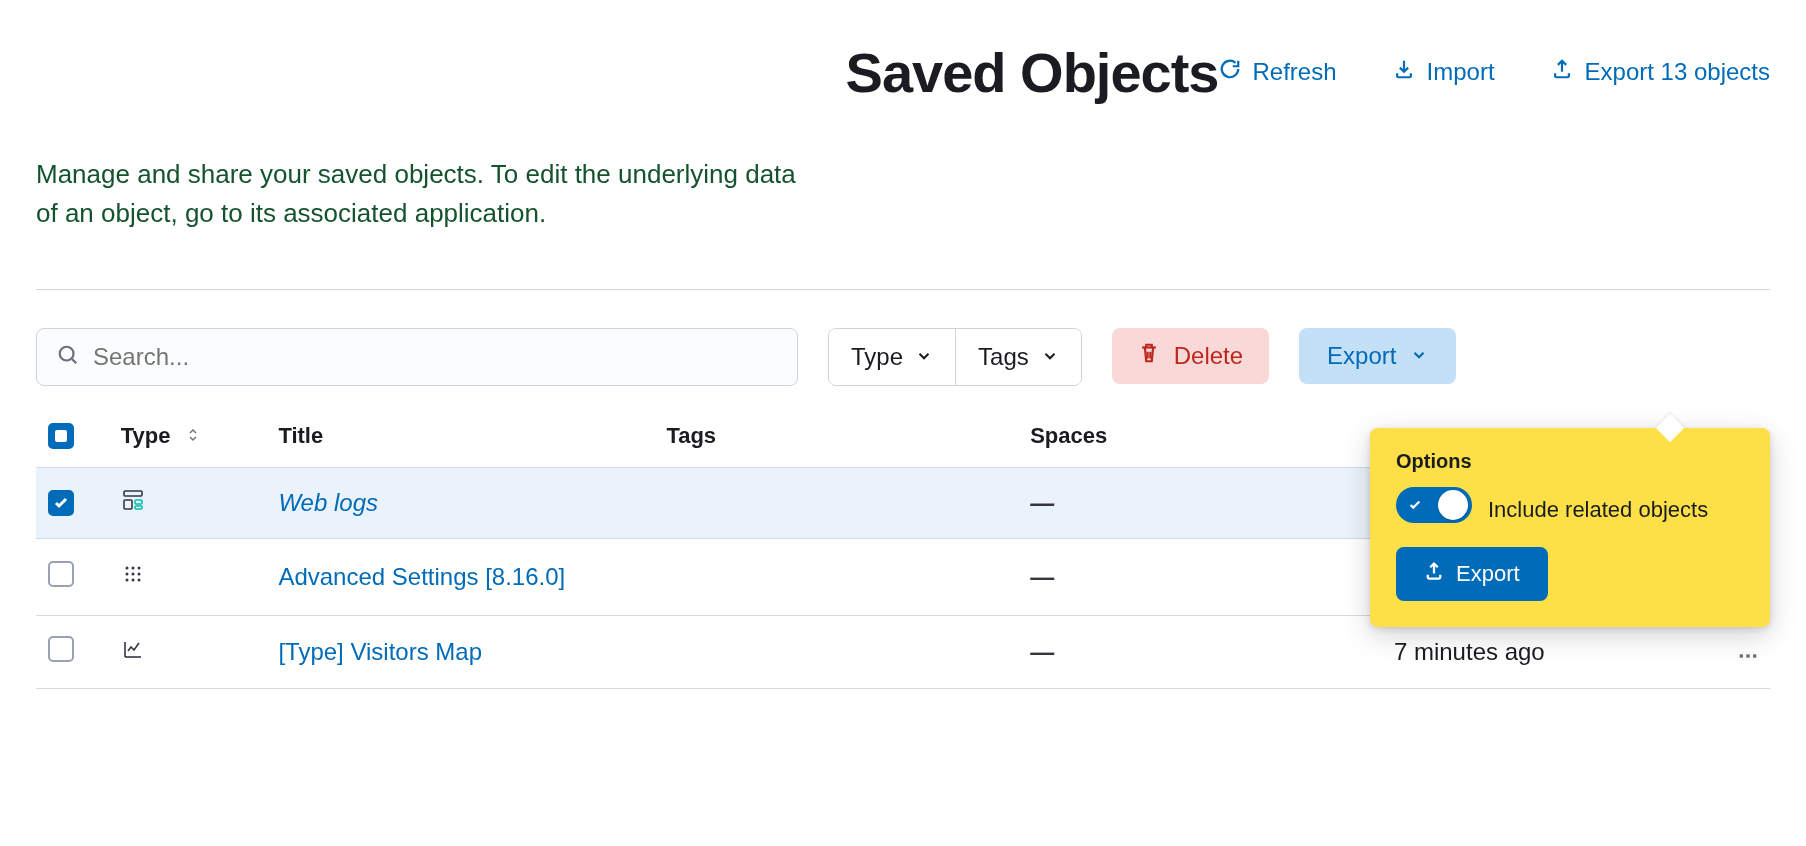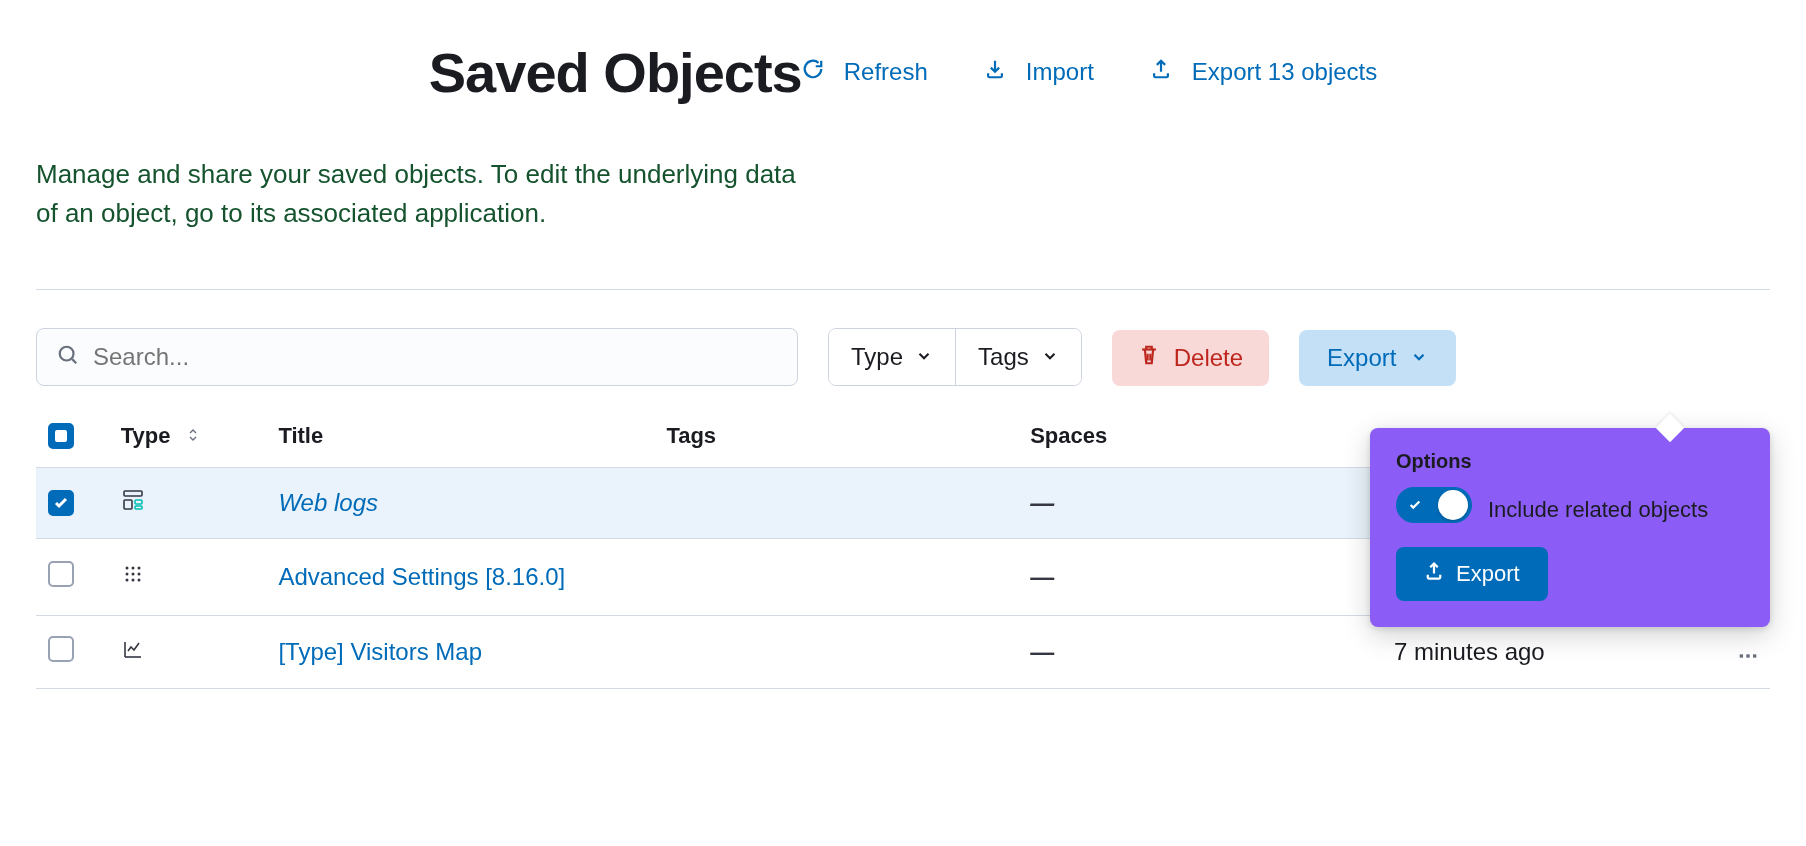--- a/index.html
+++ b/index.html
@@ -5,60 +5,60 @@
   * { box-sizing: border-box; margin: 0; padding: 0; }
   body {
     font-family: -apple-system, BlinkMacSystemFont, "Segoe UI", Helvetica, Arial, sans-serif;
     background: #fff;
     color: #1a1c21;
     padding: 40px 36px 0 36px;
     width: 1806px;
   }
   .header-row {
     display: flex;
-    justify-content: center;
+    justify-content: flex-end;
     align-items: flex-start;
   }
   .page-title {
     font-size: 56px;
     font-weight: 700;
     letter-spacing: -1px;
     color: #1a1c21;
   }
   .header-actions {
     display: flex;
     gap: 56px;
     align-items: center;
     padding-top: 18px;
   }
   .header-action {
     display: flex;
     align-items: center;
-    gap: 20px;
+    gap: 12px;
     color: #006bb8;
     font-size: 24px;
     font-weight: 500;
     cursor: pointer;
   }
   .header-action svg { width: 22px; height: 22px; }
   .description {
     font-size: 26px;
     color: #14532d;
     margin-top: 50px;
     max-width: 780px;
     line-height: 1.5;
   }
   .divider {
     border: none;
     border-top: 1px solid #d3dae6;
     margin-top: 56px;
   }
   .toolbar {
     display: flex;
-    align-items: flex-end;
+    align-items: flex-start;
     gap: 30px;
     margin-top: 38px;
   }
   .search-box {
     flex: 1;
     display: flex;
     align-items: center;
     gap: 14px;
     border: 1px solid #cdd3df;
     background: #fbfcfd;
@@ -178,21 +178,21 @@
   .dash { color: #343741; font-weight: 600; }
   .sort-icon { display:inline-flex; margin-left:8px; color:#69707d; }
   .sort-icon svg { width:16px; height:16px; }
   .actions-icon svg { width: 20px; height: 8px; color: #69707d; }
   .popover-wrap { position: relative; }
   .popover {
     position: absolute;
     top: 100px;
     right: 0;
     width: 400px;
-    background: #8b5cf6;
+    background: #fde047;
     border-radius: 8px;
     box-shadow: 0 8px 28px rgba(0,0,0,0.18), 0 2px 6px rgba(0,0,0,0.12);
     padding: 22px 26px 26px 26px;
     z-index: 10;
   }
   .popover::before {
     content: "";
     position: absolute;
     top: -10px;
     right: 90px;

